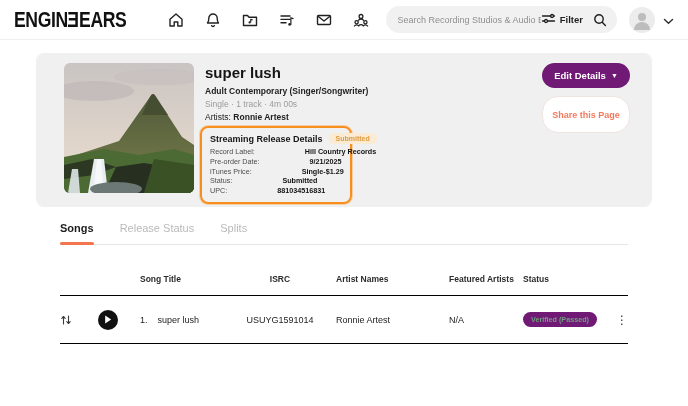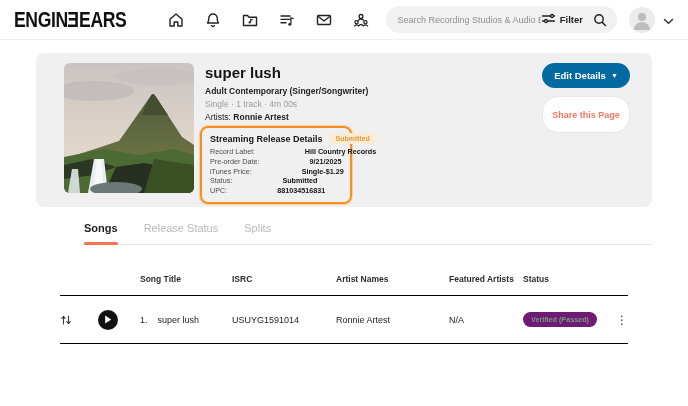--- a/index.html
+++ b/index.html
@@ -64,54 +64,54 @@
   .stream-head { display:flex; align-items:center; gap:6px; margin-bottom:3px; }
   .stream-title { font-size:9px; font-weight:800; color:#161616; white-space:nowrap; }
   .stream-badge {
     font-size:7px; font-weight:700; color:#de9b40; background:#faebd2;
     padding:2px 7px; border-radius:8px; white-space:nowrap;
   }
   .sfield { font-size:7.2px; color:#4c4c4c; line-height:9.8px; white-space:nowrap; }
   .sfield b { color:#141414; font-weight:700;margin-left:48px; }
   .card-buttons { position:absolute; right:22px; top:10px; width:88px; }
   .btn-edit {
-    width:88px; height:25px; border:none; border-radius:16px; background:#0369a1;
+    width:88px; height:25px; border:none; border-radius:16px; background:#701a75;
     color:#fff; font-weight:700; font-size:9.5px; font-family:inherit; cursor:pointer;
     display:flex; align-items:center; justify-content:center; gap:5px;
   }
   .btn-edit .caret { font-size:7px; }
   .btn-share {
     margin-top:8px; width:88px; height:37px; border:1px solid #f0e4e0; border-radius:16px;
     background:#fff; color:#f4785e; font-weight:700; font-size:9px; font-family:inherit;
     cursor:pointer; display:flex; align-items:center; justify-content:center;
   }
   
   .tabs {
     position:absolute; left:60px; top:222px; width:568px;
-    display:flex; gap:26px; border-bottom:1px solid #e6e6e6;margin-left:24px;
+    display:flex; gap:26px; border-bottom:1px solid #e6e6e6;
   }
   .tab {
     font-size:11px; color:#b9b9b9; padding-bottom:10px; cursor:pointer; position:relative;
   }
   .tab.active { color:#1d1d1d; font-weight:700; }
   .tab.active::after {
     content:""; position:absolute; left:0; right:0; bottom:-1px; height:3px;
     background:#f4764e; border-radius:2px;
   }
   
   .table { position:absolute; left:60px; top:262px; width:568px; }
   .trow { display:flex; align-items:center; border-bottom:1px solid #000000;gap:8px; }
   .thead { height:34px; }
   .thead .cell { font-size:8.5px; font-weight:700; color:#2b2b2b; }
   .tdata { height:48px; }
   .tdata .cell { font-size:9px; color:#232323; }
   .col-sort { width:30px; display:flex; align-items:center; }
   .col-play { width:34px; display:flex; align-items:center; }
   .col-title { flex:1; display:flex; align-items:center; gap:10px; }
-  .col-isrc { width:96px; }
+  .col-isrc { width:96px;text-align:center; }
   .col-artist { width:86px; }
   .col-feat { width:85px;padding-left:19px; }
   .col-status { width:77px; display:flex; align-items:center; }
   .col-kebab { width:20px; display:flex; justify-content:flex-end; }
   .playbtn {
     width:20px; height:20px; border-radius:50%; background:#111; border:none;
     display:flex; align-items:center; justify-content:center; cursor:pointer;
   }
   .status-badge {
     font-size:7.2px; font-weight:700; color:#6f9e7d; background:#701a75;

